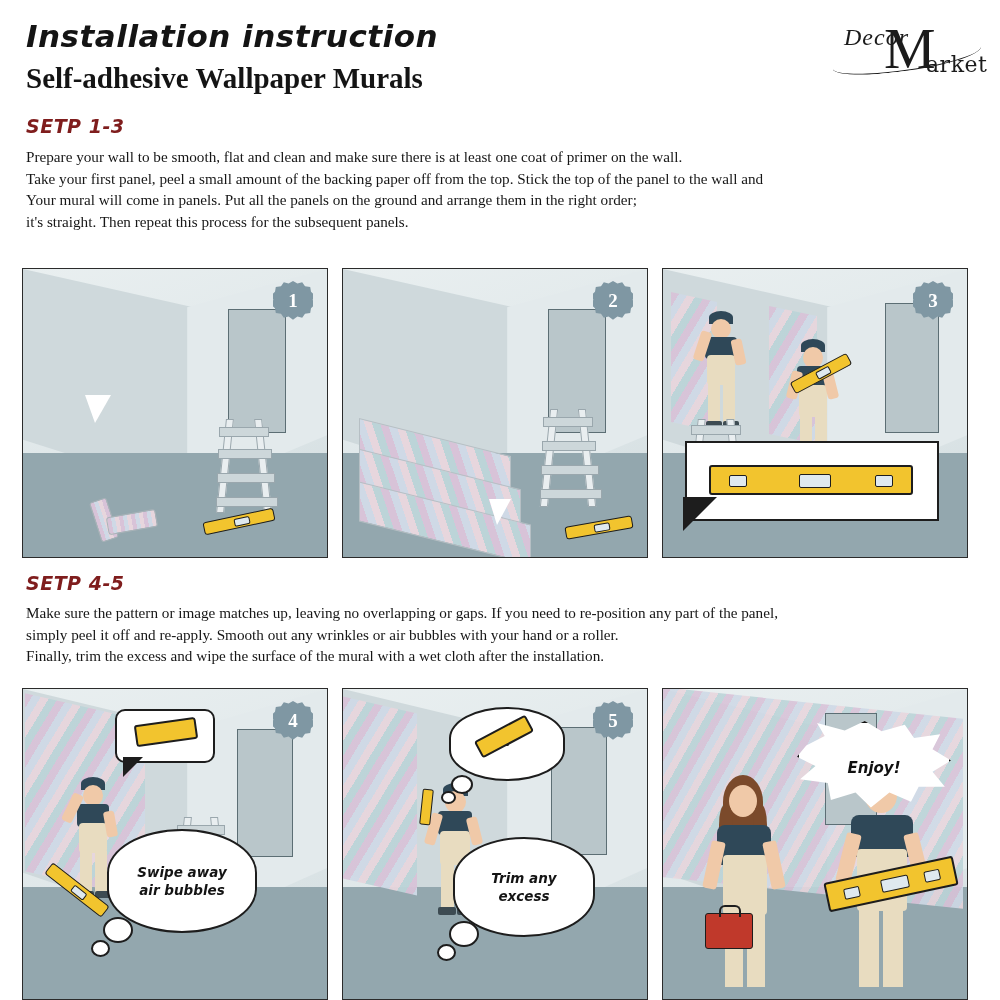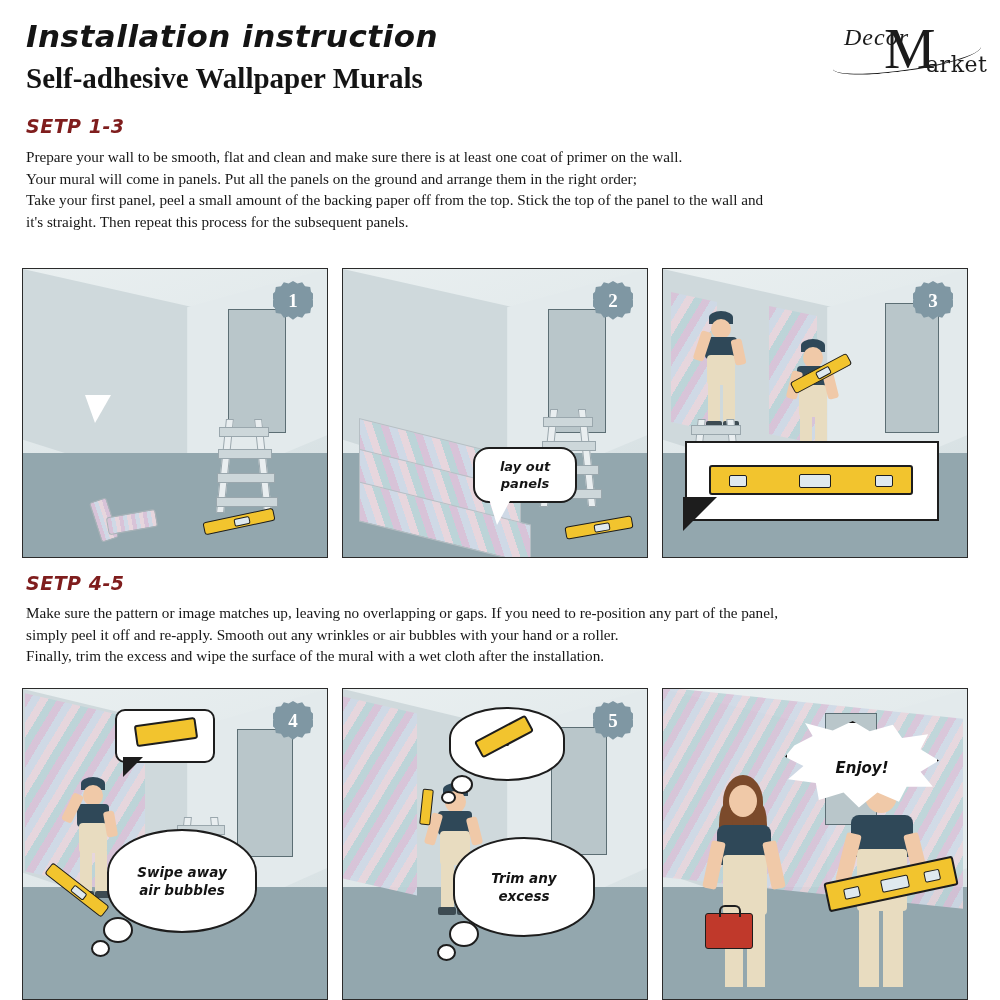--- a/index.html
+++ b/index.html
@@ -189,22 +189,22 @@
   <div class="logo">
     <div class="logo-swoosh"></div>
     <div class="logo-decor">Decor</div>
     <div class="logo-m">M</div>
     <div class="logo-arket">arket</div>
   </div>
 
   <div class="step-head" style="top:115px;">SETP 1-3</div>
   <div class="para" style="top:146px;">
     <div>Prepare your wall to be smooth, flat and clean and make sure there is at least one coat of primer on the wall.</div>
+    <div>Take your first panel, peel a small amount of the backing paper off from the top. Stick the top of the panel to the wall and</div>
     <div>Your mural will come in panels. Put all the panels on the ground and arrange them in the right order;</div>
-    <div>Take your first panel, peel a small amount of the backing paper off from the top. Stick the top of the panel to the wall and</div>
     <div>it's straight. Then repeat this process for the subsequent panels.</div>
   </div>
 
   <div class="row" style="top:268px;">
 
     <div class="panel">
       <div class="ceiling-strip"></div>
       <div class="wall-left"></div>
       <div class="wall-right"></div>
       <div class="floor"></div>
@@ -249,26 +249,20 @@
         <div class="rung" style="left:6px;top:8px;width:48px;height:8px;"></div>
         <div class="rung" style="left:5px;top:32px;width:52px;height:8px;"></div>
         <div class="rung" style="left:4px;top:56px;width:56px;height:8px;"></div>
         <div class="rung" style="left:3px;top:80px;width:60px;height:8px;"></div>
       </div>
 
       <div class="level" style="left:222px;top:252px;width:66px;height:11px;transform:rotate(-10deg);">
         <div class="vial" style="left:28px;top:2px;width:14px;height:6px;"></div>
       </div>
 
-      <div class="bubble" style="left:130px;top:178px;width:104px;height:56px;">
-        <span>
-          <span>lay out</span><br>
-          <span>panels</span>
-        </span>
-      </div>
       <div style="position:absolute;left:146px;top:230px;width:0;height:0;border-left:8px solid transparent;border-right:14px solid transparent;border-top:26px solid #fff;"></div>
     </div>
 
     <div class="panel">
       <div class="ceiling-strip"></div>
       <div class="wall-left"></div>
       <div class="wall-right"></div>
       <div class="floor"></div>
       <div class="door" style="left:222px;top:34px;width:52px;height:128px;"></div>
       <div class="badge" style="right:14px;top:12px;">3</div>
@@ -450,19 +444,19 @@
         <div class="leg" style="left:20px;top:142px;width:20px;height:78px;"></div>
         <div class="leg" style="left:44px;top:142px;width:20px;height:78px;"></div>
       </div>
 
       <div class="level" style="left:162px;top:180px;width:128px;height:26px;transform:rotate(-12deg);border-width:2px;">
         <div class="vial" style="left:54px;top:7px;width:26px;height:11px;"></div>
         <div class="vial" style="left:16px;top:8px;width:14px;height:9px;"></div>
         <div class="vial" style="left:98px;top:8px;width:14px;height:9px;"></div>
       </div>
 
-      <div class="burst" style="left:122px;top:32px;width:150px;height:90px;">
+      <div class="burst" style="left:134px;top:32px;width:150px;height:90px;">
         <span>Enjoy!</span>
       </div>
     </div>
   </div>
 
 </div>
 
 </body></html>

